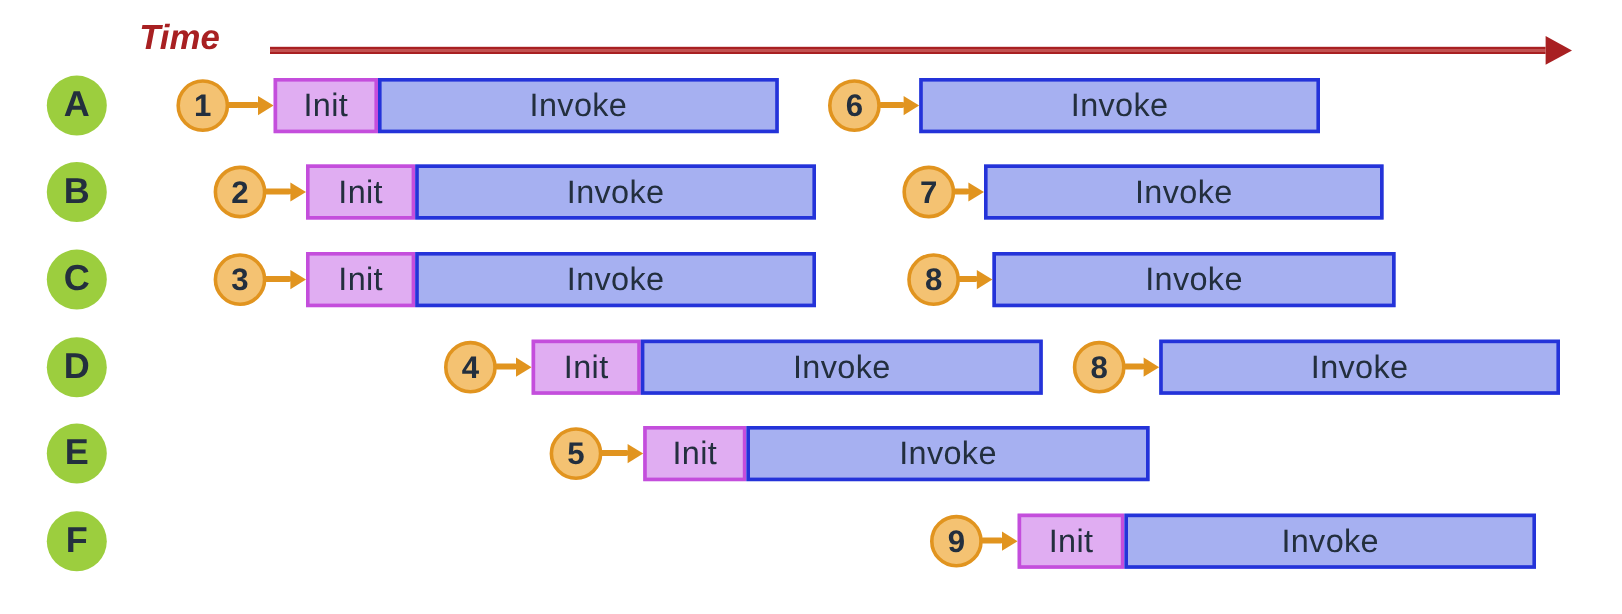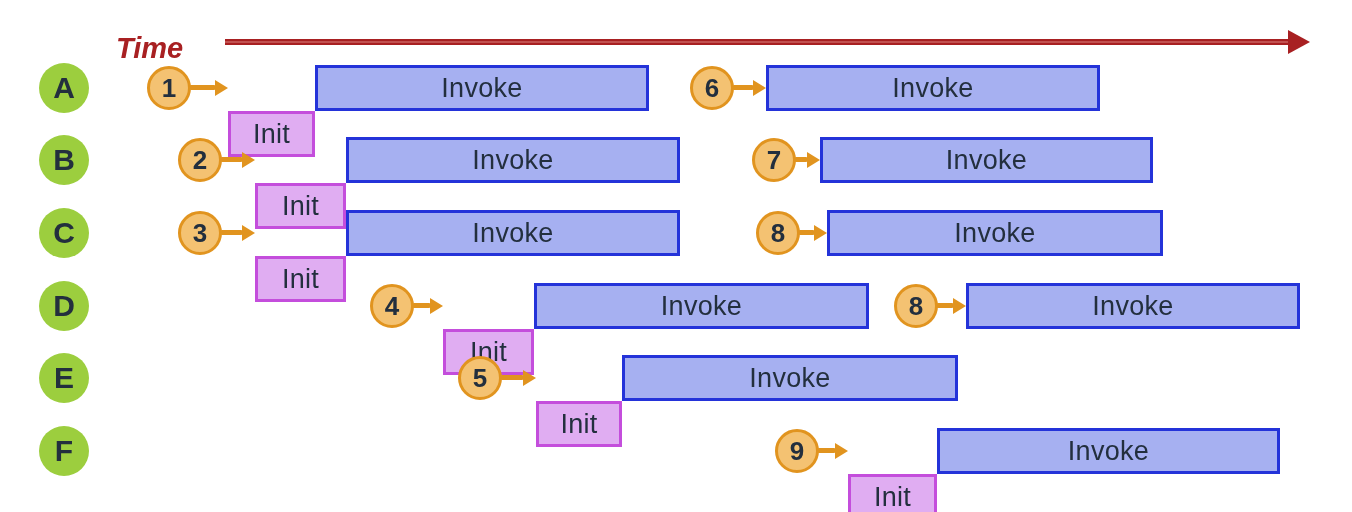--- a/index.html
+++ b/index.html
@@ -1,21 +1,21 @@
 <!DOCTYPE html>
 <html><head>
 <meta charset="utf-8">
 <style>
   html,body { margin:0; padding:0; background:#ffffff; }
   .stage {
     position:relative; width:1352px; height:512px; background:#ffffff;
     font-family:"Liberation Sans", sans-serif; overflow:hidden;
   }
   .time-label {
-    position:absolute; left:116px; top:32px;
+    position:absolute; left:116px; top:16px;
     font-size:29px; font-style:italic; font-weight:700;
     color:var(--timeline);
   }
   .timeline-shaft {
     position:absolute; height:6px;
     background:linear-gradient(to bottom, var(--timeline) 0 2px, #c25150 2px 4px, var(--timeline) 4px 6px);
   }
   .timeline-head {
     position:absolute; width:0; height:0;
     border-left:22px solid var(--timeline);
@@ -41,21 +41,21 @@
     position:absolute; width:0; height:0;
     border-left:13px solid var(--event_border);
     border-top:8px solid transparent;
     border-bottom:8px solid transparent;
   }
   .bar {
     position:absolute; height:46px; box-sizing:border-box;
     display:flex; align-items:center; justify-content:center;
     font-size:27px; color:var(--ink); letter-spacing:0.3px;
   }
-  .bar.init   { background:var(--init_fill);   border:3px solid var(--init_border);margin-top:46px; }
+  .bar.init   { background:var(--init_fill);   border:3px solid var(--init_border); }
   .bar.invoke { background:var(--invoke_fill); border:3px solid var(--invoke_border); }
 </style>
 </head>
 <body>
 
 <div class="stage" style="--timeline: #a82022; --lane_fill: #9cce3e; --ink: #232f3e; --event_fill: #f4c272; --event_border: #e1941f; --init_fill: #e0adf2; --init_border: #c44edc; --invoke_fill: #a6b0f1; --invoke_border: #2433d9;">
   <div class="time-label">Time</div>
 <div class="timeline-shaft" style="left: 225px; top: 39px; width: 1063px;"></div>
     <div class="timeline-head" style="left: 1288px; top: 30px;"></div>
     <div class="lane-circle" style="left: 39px; top: 63px;">A</div>

